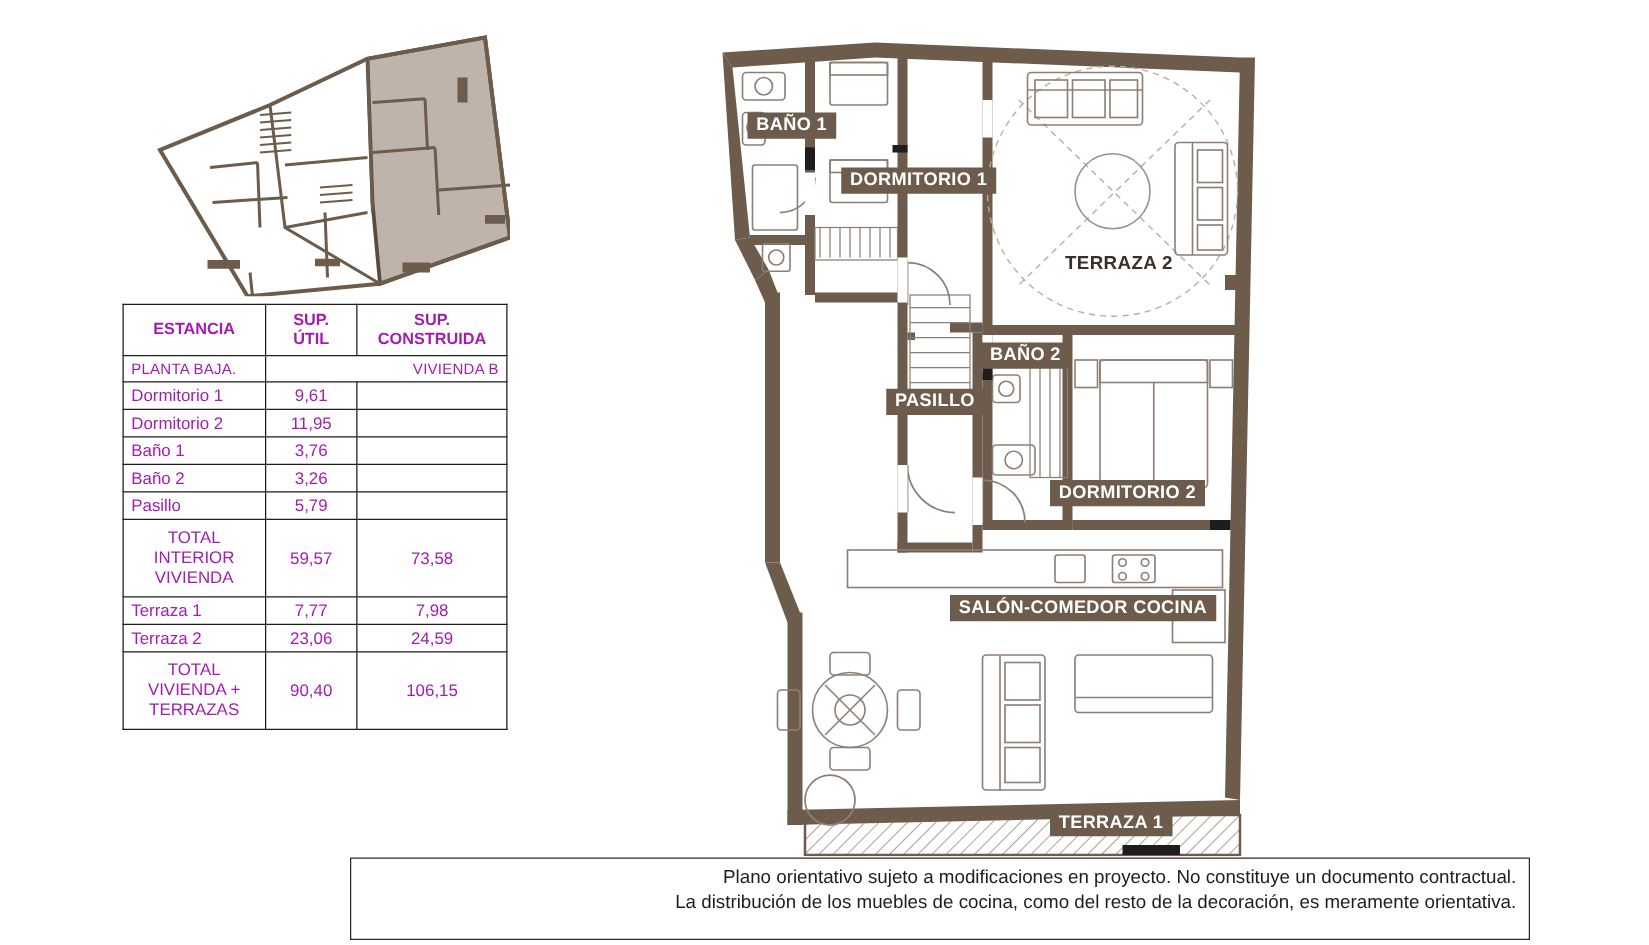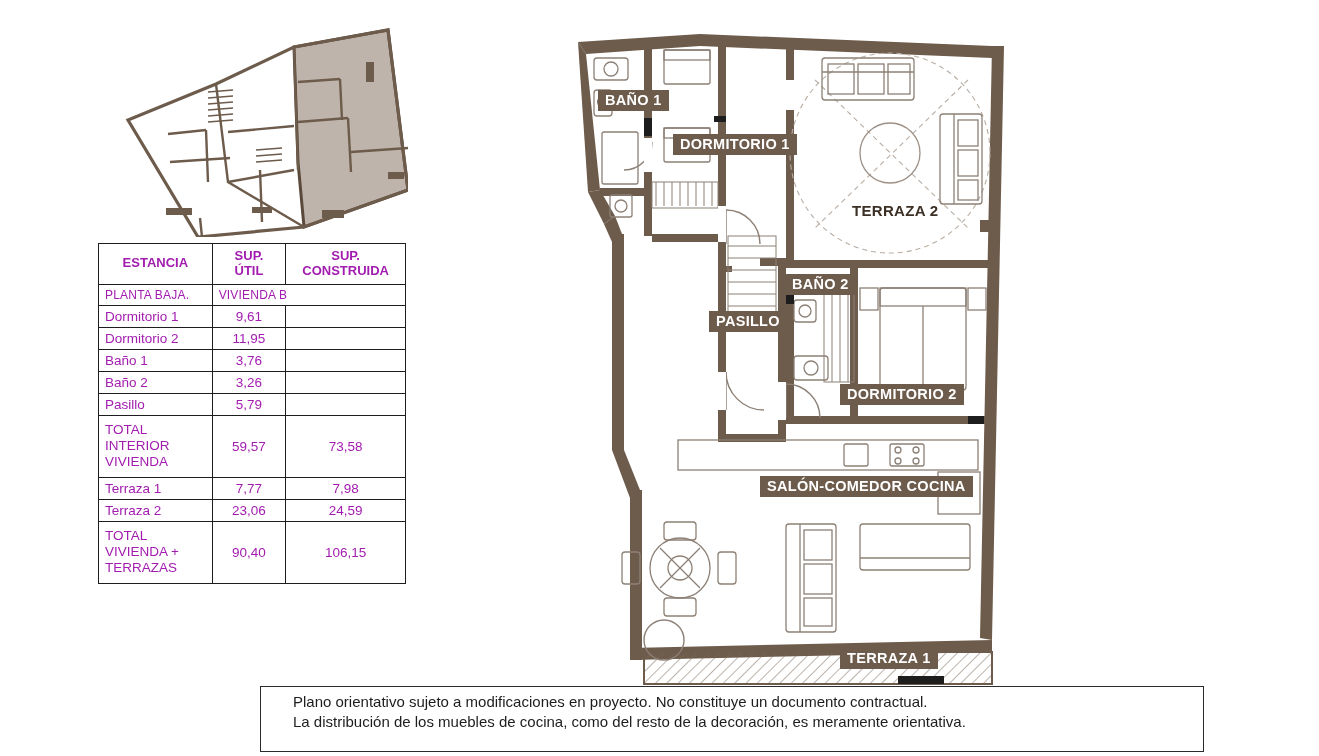--- a/index.html
+++ b/index.html
@@ -53,22 +53,22 @@
   }
   .col-room { width: 114px; text-align: left; }
   .col-util { width: 74px; text-align: center; }
   .col-const { width: 120px; text-align: center; }
   .row-section td {
     font-weight: bold;
     font-size: 12px;
     letter-spacing: .2px;
   }
   .row-section .sec-a { text-align: left; }
-  .row-section .sec-b { text-align: left; padding-left: 10px; margin-top: 40px; }
-  tr.bold td { font-weight: bold; }
+  .row-section .sec-b { text-align: right; padding-left: 10px; margin-top: 40px; }
+  tr.bold td { font-weight: bold; text-align: center; }
   td.num { text-align: center; }
   td.multiline { line-height: 1.18; padding-top: 5px; padding-bottom: 5px; }
 
   
   #floorplan {
     position: absolute;
     left: 560px;
     top: 20px;
     width: 470px;
     height: 665px;
@@ -94,30 +94,31 @@
   .lbl-terraza2{ left: 845px; top: 201px; background: transparent; color: #3c3026; }
   .lbl-bano2   { left: 785px; top: 274px; }
   .lbl-pasillo { left: 709px; top: 311px; }
   .lbl-dorm2   { left: 840px; top: 384px; }
   .lbl-salon   { left: 760px; top: 476px; }
   .lbl-terraza1{ left: 840px; top: 648px; }
 
   
   #disclaimer {
     position: absolute;
-    left: 260px;
+    left: 280px;
     top: 686px;
     width: 944px;
     height: 66px;
     border: 1px solid #2b2b2b;
     background: #fff;
     padding: 5px 10px 5px 32px;
     font-size: 15px;
     line-height: 1.31;
     color: #1d1d1d;
+    text-align: right;
   }
   #disclaimer p { margin: 0; }
 </style>
 </head>
 <body>
 
 <div id="keyplan">
   <svg width="300" height="215" viewBox="0 0 300 215" xmlns="http://www.w3.org/2000/svg">
 
     <g>

